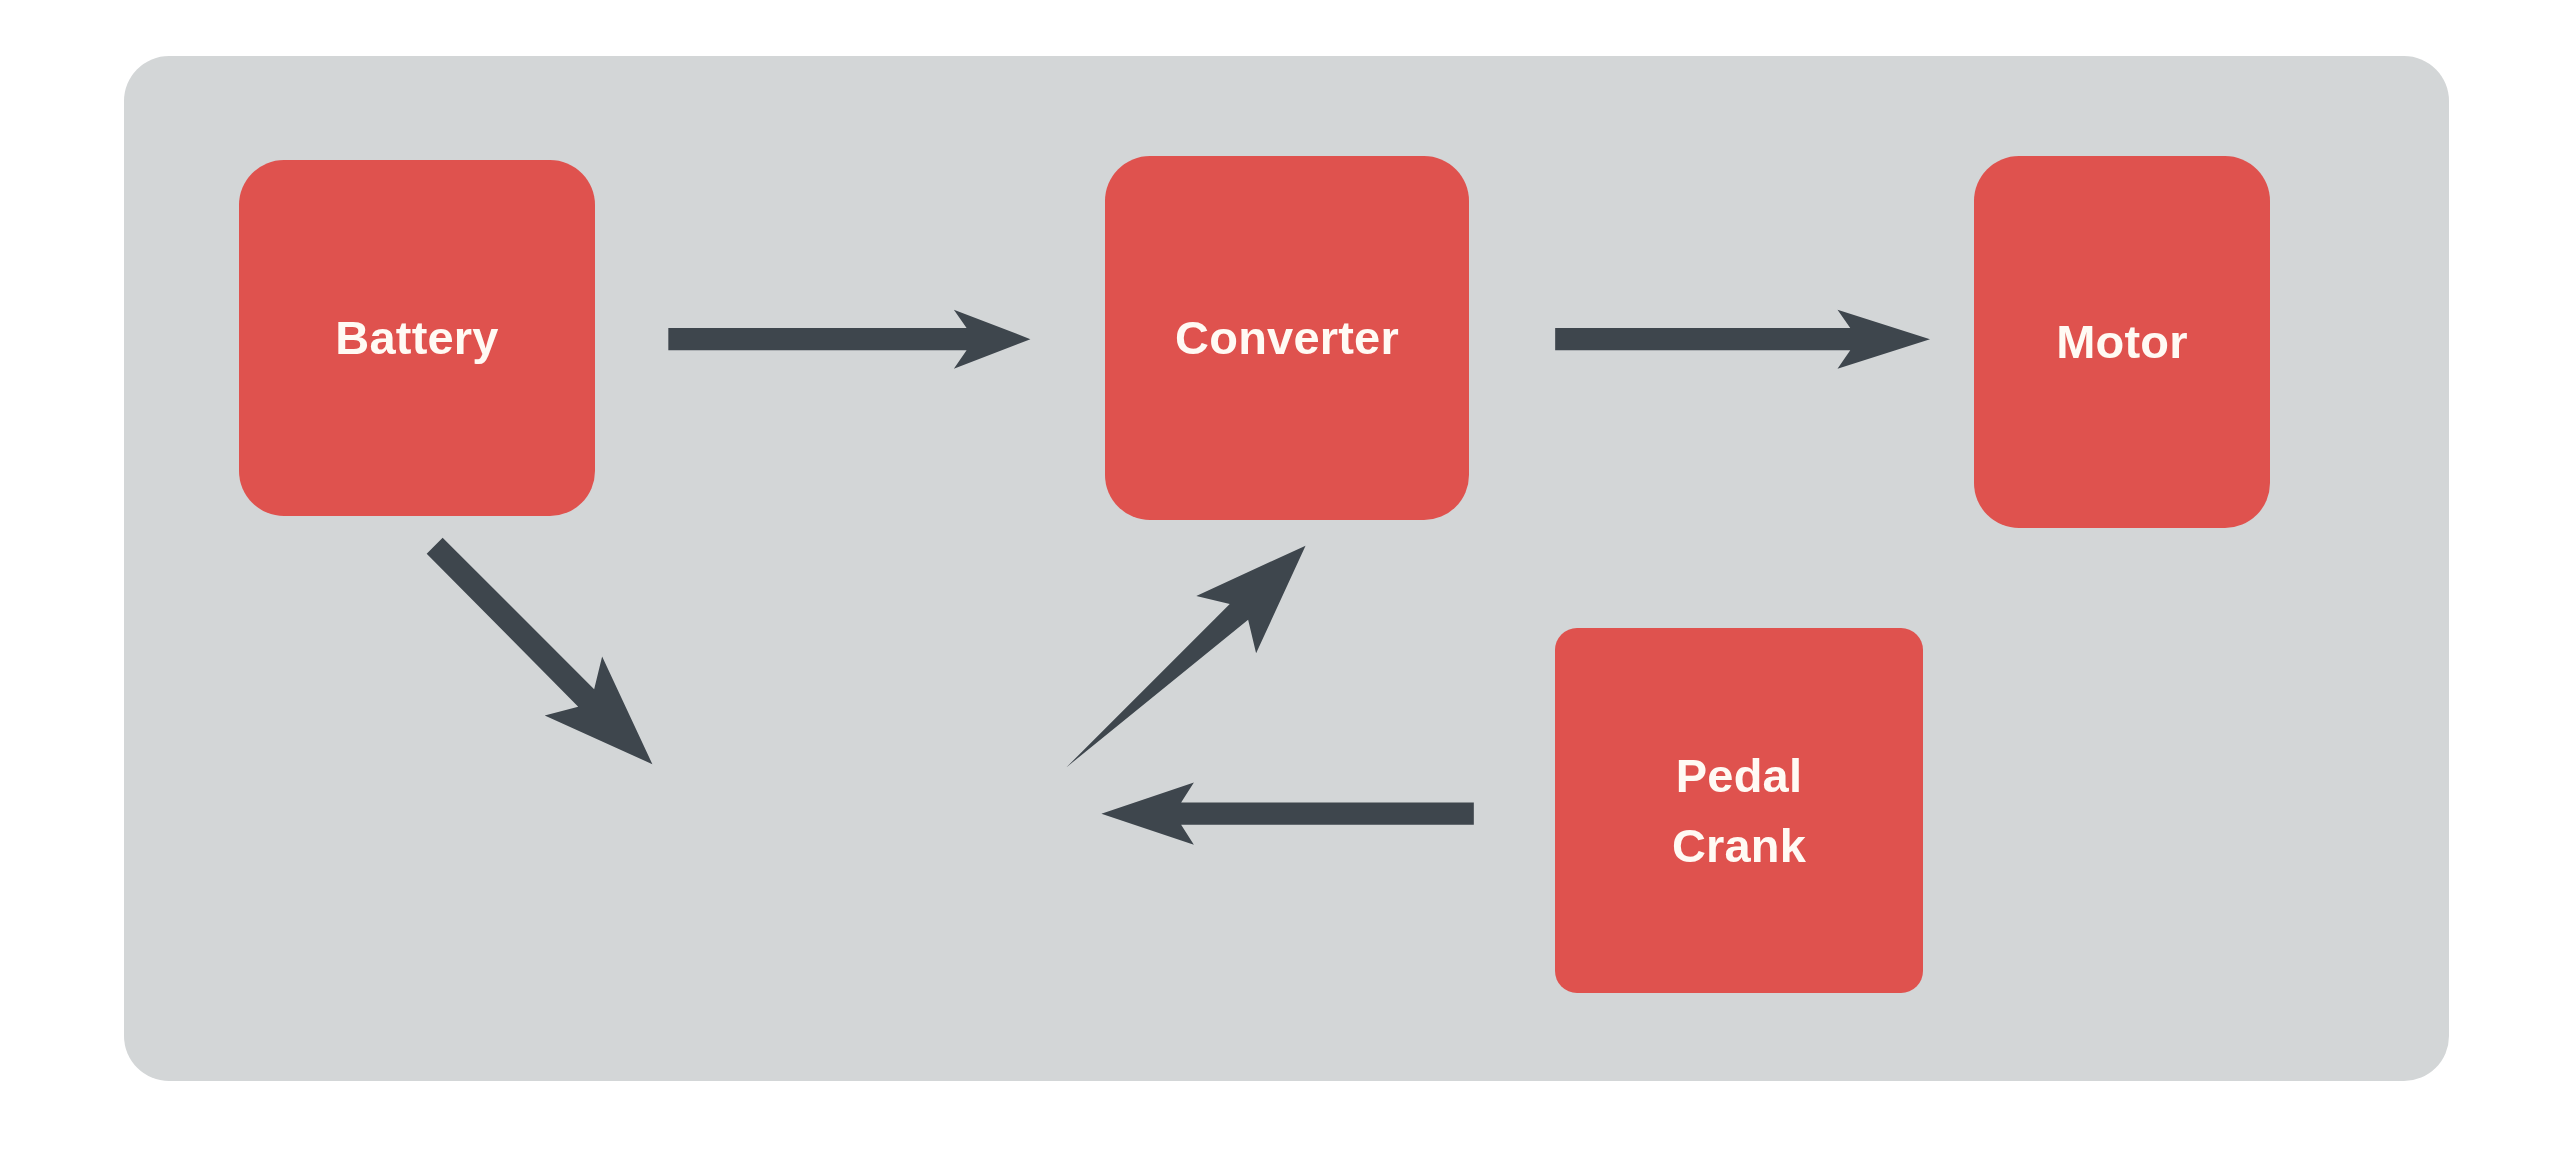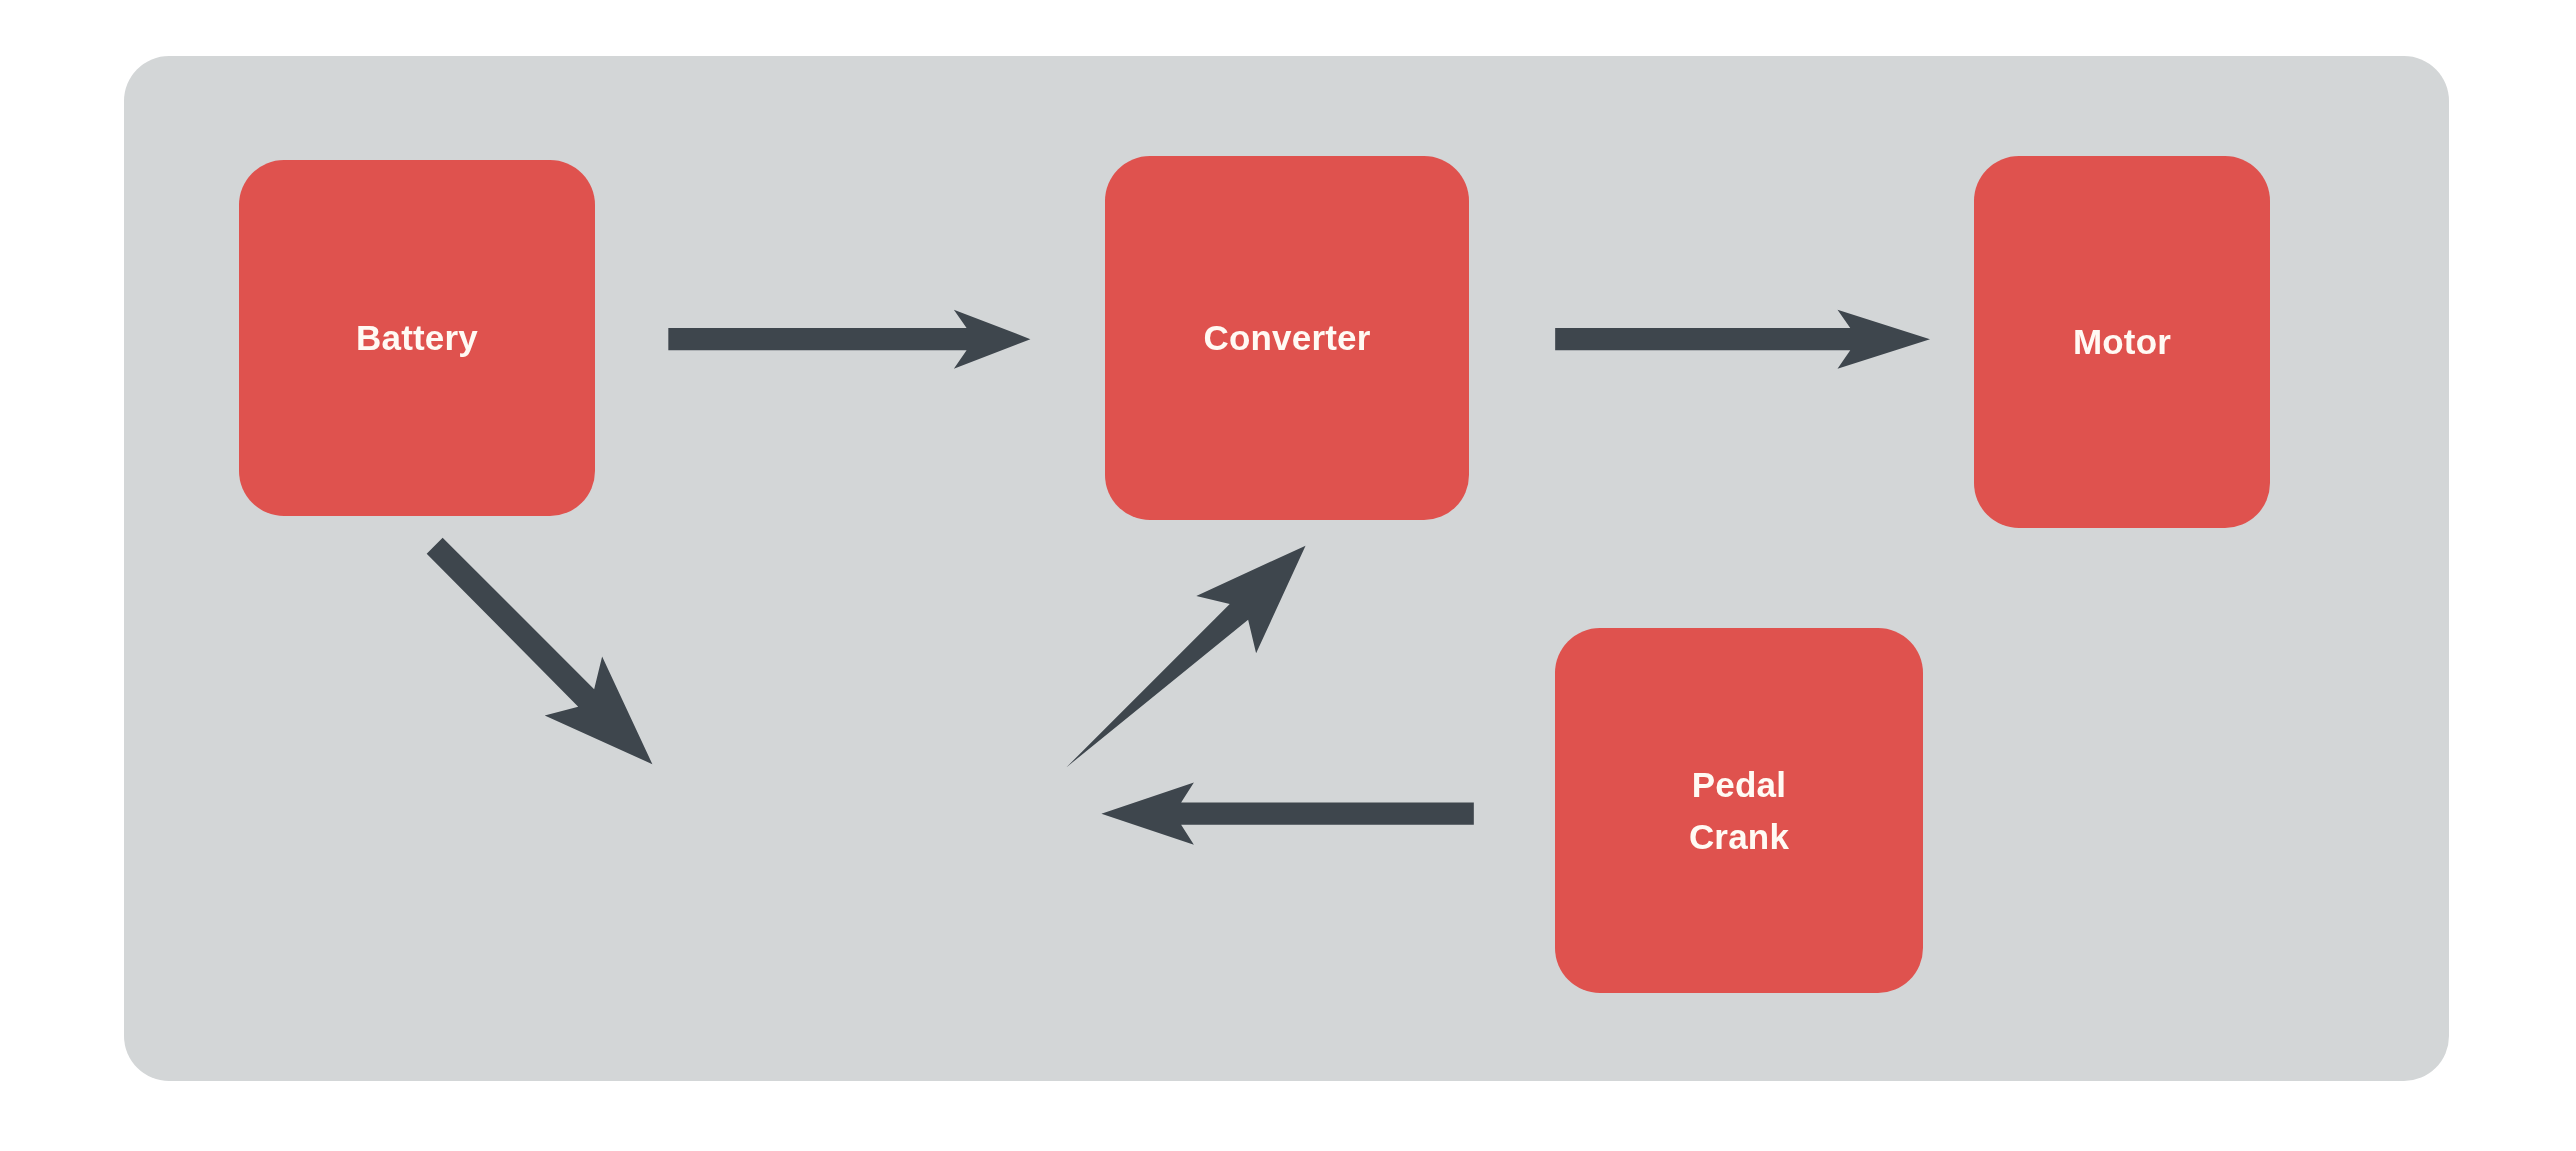--- a/index.html
+++ b/index.html
@@ -42,32 +42,32 @@
     background: #df524e;
     border-radius: 45px;
     display: flex;
     align-items: center;
     justify-content: center;
     box-sizing: border-box;
   }
   .node-label {
     color: #fffaf4;
     font-weight: bold;
-    font-size: 35px;
+    font-size: 47px;
     line-height: 1.18;
     text-align: center;
     letter-spacing: 0.2px;
     white-space: pre-line;
     padding: 0 8px;
   }
   #node-battery   { left: 239px;  top: 160px; width: 356px; height: 356px; }
   #node-converter { left: 1105px; top: 156px; width: 364px; height: 364px; }
   #node-motor     { left: 1974px; top: 156px; width: 296px; height: 372px; }
   #node-controller{ left: 674px;  top: 634px; width: 360px; height: 360px; }
-  #node-pedalcrank{ left: 1555px; top: 628px; width: 368px; height: 365px; }
+  #node-pedalcrank{ left: 1555px; top: 628px; width: 368px; height: 365px; border-radius: 22px; }
   #node-pedalcrank .node-label { line-height: 1.48; }
 </style>
 </head>
 <body>
 
 <div id="diagram-root">
 
   <div id="panel"></div>
 
   <svg id="edge-layer" viewBox="0 0 3230 1444" width="2576" height="1152" xmlns="http://www.w3.org/2000/svg">

